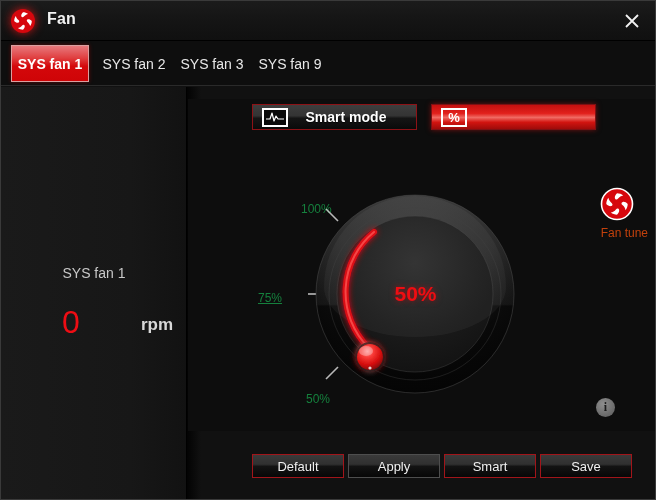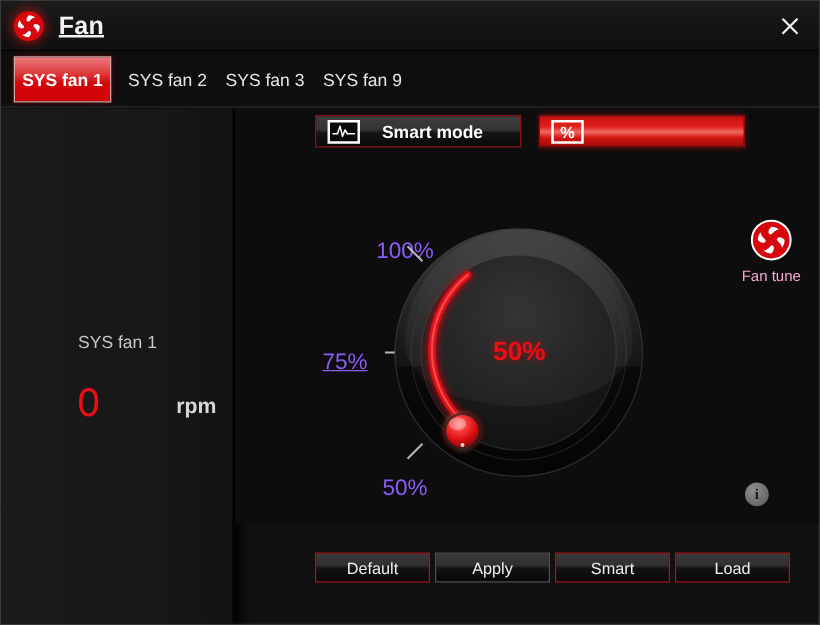--- a/index.html
+++ b/index.html
@@ -22,23 +22,22 @@
     position:absolute; left:0; top:0; width:656px; height:40px;
     background:linear-gradient(180deg,#1b1b1b 0%, #141414 55%, #101010 100%);
     border-bottom:1px solid #000;
   }
   #app-logo {
     position:absolute; left:8px; top:6px; width:28px; height:28px;
   }
   .shutter-glow { filter:drop-shadow(0 0 5px rgba(230,20,20,.85)); }
   #app-title {
     position:absolute; left:46px; top:9px;
-    font-size:20px; color:#f2f2f2; font-weight:bold;
+    font-size:16px; color:#f2f2f2; font-weight:bold;
     letter-spacing:.2px;
-    text-decoration:underline;
   }
   #close-button {
     position:absolute; right:0; top:0; width:50px; height:40px;
     display:flex; align-items:center; justify-content:center;
     cursor:pointer;
   }
   #close-button svg { display:block; }
 
   
   #tabbar {
@@ -65,21 +64,21 @@
     position:absolute; left:0; top:86px; width:186px; height:414px;
     background:linear-gradient(90deg,#1a1a1a 0%, #171717 70%, #121212 100%);
     border-right:1px solid #000;
   }
   #sidebar-shadow {
     position:absolute; left:186px; top:86px; width:14px; height:414px;
     background:linear-gradient(90deg, rgba(0,0,0,.85) 0%, rgba(0,0,0,0) 100%);
     pointer-events:none;
   }
   #main {
-    position:absolute; left:187px; top:86px; width:469px; height:332px;
+    position:absolute; left:187px; top:98px; width:469px; height:332px;
     background:#0d0d0d;
   }
 
   
   #fan-name {
     position:absolute; left:0; top:178px; width:186px;
     text-align:center; font-size:14px; color:#c8c8c8;
   }
   #rpm-row {
     position:absolute; left:0; top:215px; width:186px; height:40px;
@@ -134,34 +133,34 @@
   }
   #dial-svg { display:block; }
   #dial-value {
     position:absolute; left:0; top:95px; width:215px;
     text-align:center;
     font-size:21px; font-weight:bold; color:#ee0d12;
     text-shadow:0 0 6px rgba(230,10,15,.55);
     pointer-events:none;
   }
   .scale-label {
-    position:absolute; font-size:18px; color:#8b5cf6;
+    position:absolute; font-size:12px; color:#15803d;
   }
   #scale-100 { left:113px; top:103px; }
   #scale-75  { left:70px;  top:192px;text-decoration:underline; }
   #scale-50  { left:118px; top:293px; }
 
   
   #fan-tune {
     position:absolute; left:398px; top:88px; width:62px;
     text-align:center; cursor:pointer;
   }
   #fan-tune-icon { display:block; margin:0 auto; }
   #fan-tune-label {
-    margin-top:5px; font-size:12px; color:#f9a8d4;
+    margin-top:5px; font-size:12px; color:#c2410c;text-align:right;
   }
 
   
   #info-icon {
     position:absolute; left:408px; top:299px;
     width:19px; height:19px; border-radius:50%;
     background:radial-gradient(circle at 38% 32%, #8e8e8e 0%, #6e6e6e 60%, #5a5a5a 100%);
     color:#1c1c1c; font-size:12px; font-weight:bold;
     display:flex; align-items:center; justify-content:center;
     font-family:"Liberation Serif", serif;
@@ -332,16 +331,16 @@
         </svg>
       </span>
       <div id="fan-tune-label">Fan tune</div>
     </div>
 
     <div id="info-icon">i</div>
 
     <div class="action-btn red" id="btn-default">Default</div>
     <div class="action-btn grey" id="btn-apply">Apply</div>
     <div class="action-btn red" id="btn-save">Smart</div>
-    <div class="action-btn red" id="btn-load">Load</div>
+    <div class="action-btn red" id="btn-load">Save</div>
 
   </div>
 </div>
 
 </body></html>

